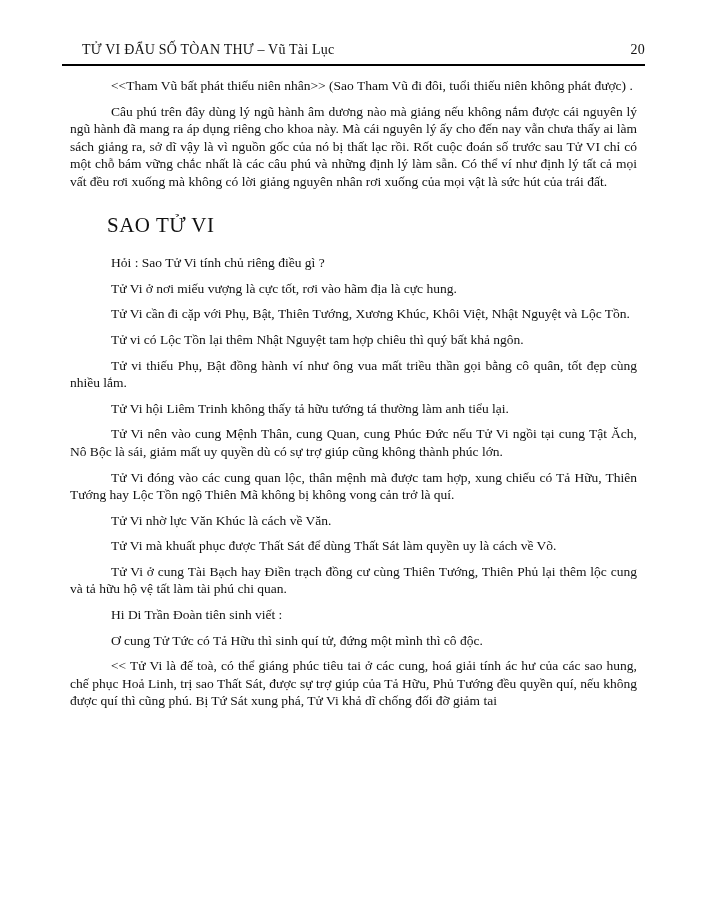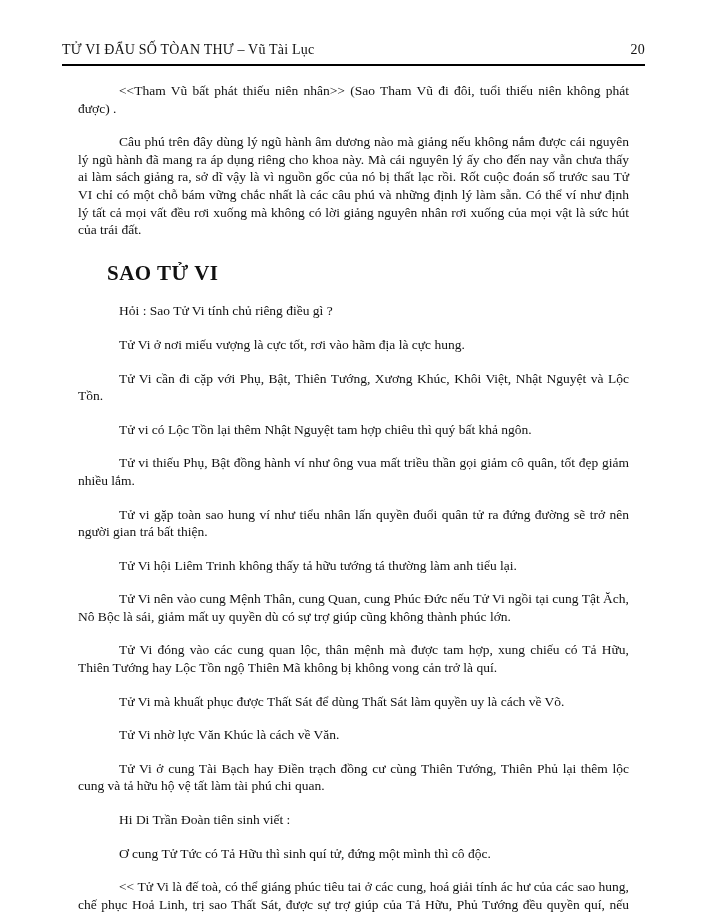--- a/index.html
+++ b/index.html
@@ -18,38 +18,39 @@
     padding: 42px 60px 0 62px;
     overflow: hidden;
   }
   .header {
     display: flex;
     justify-content: space-between;
     align-items: flex-end;
     font-size: 14px;
     letter-spacing: 0.2px;
     margin-bottom: 6px;
+    margin-left: 20px;
   }
   .rule {
     border: none;
     border-top: 2px solid #000000;
     margin: 0 0 11px 0;
   }
   .body-text {
     font-size: 13.5px;
     line-height: 17.6px;
     text-align: justify;
   }
   .para {
-    margin: 16px;
+    margin: 8px;
     text-indent: 41px;
   }
   .gap-sm { margin-top: 7px; }
   .heading {
-    font-weight: bold;
+    font-weight: normal;
     font-size: 21px;
     margin: 26px 0 20px 45px;
     text-indent: 0;
     letter-spacing: 0.5px;
   }
 </style>
 </head>
 <body>
 
 <div class="page">
@@ -65,26 +66,25 @@
 
     <p class="para">&lt;&lt;Tham Vũ bất phát thiếu niên nhân&gt;&gt; (Sao Tham Vũ đi đôi, tuổi thiếu niên không phát được) .</p>
     <p class="para">Câu phú trên đây dùng lý ngũ hành âm dương nào mà giảng nếu không nắm được cái nguyên lý ngũ hành đã mang ra áp dụng riêng cho khoa này. Mà cái nguyên lý ấy cho đến nay vẫn chưa thấy ai làm sách giảng ra, sở dĩ vậy là vì nguồn gốc của nó bị thất lạc rồi. Rốt cuộc đoán số trước sau Tử VI chỉ có một chỗ bám vững chắc nhất là các câu phú và những định lý làm sẵn. Có thể ví như định lý tất cả mọi vất đều rơi xuống mà không có lời giảng nguyên nhân rơi xuống của mọi vật là sức hút của trái đất.</p>
 
     <h1 class="heading">SAO TỬ VI</h1>
 
     <p class="para gap-sm">Hỏi : Sao Tử Vi tính chủ riêng điều gì ?</p>
     <p class="para gap-sm">Tử Vi ở nơi miếu vượng là cực tốt, rơi vào hãm địa là cực hung.</p>
     <p class="para gap-sm">Tử Vi cần đi cặp với Phụ, Bật, Thiên Tướng, Xương Khúc, Khôi Việt, Nhật Nguyệt và Lộc Tồn.</p>
     <p class="para">Tử vi có Lộc Tồn lại thêm Nhật Nguyệt tam hợp chiêu thì quý bất khả ngôn.</p>
-    <p class="para">Tử vi thiếu Phụ, Bật đồng hành ví như ông vua mất triều thần gọi giảm cô quân, tốt đẹp giảm nhiều lắm.</p>
-    <p class="para">Tử vi gặp toàn sao hung ví như tiểu nhân lấn quyền đuổi quân tử ra đứng đường sẽ trở nên người gian trá bất thiện.</p>
+    <p class="para">Tử vi thiếu Phụ, Bật đồng hành ví như ông vua mất triều thần gọi bằng cô quân, tốt đẹp cùng nhiều lắm.</p>
     <p class="para">Tử Vi hội Liêm Trinh không thấy tả hữu tướng tá thường làm anh tiểu lại.</p>
     <p class="para">Tử Vi nên vào cung Mệnh Thân, cung Quan, cung Phúc Đức nếu Tử Vi ngồi tại cung Tật Ăch, Nô Bộc là sái, giảm mất uy quyền dù có sự trợ giúp cũng không thành phúc lớn.</p>
     <p class="para">Tử Vi đóng vào các cung quan lộc, thân mệnh mà được tam hợp, xung chiếu có Tả Hữu, Thiên Tướng hay Lộc Tồn ngộ Thiên Mã không bị không vong cản trở là quí.</p>
+    <p class="para">Tử Vi nhờ lực Văn Khúc là cách về Văn.</p>
     <p class="para">Tử Vi mà khuất phục được Thất Sát để dùng Thất Sát làm quyền uy là cách về Võ.</p>
-    <p class="para">Tử Vi nhờ lực Văn Khúc là cách về Văn.</p>
     <p class="para">Tử Vi ở cung Tài Bạch hay Điền trạch đồng cư cùng Thiên Tướng, Thiên Phủ lại thêm lộc cung và tả hữu hộ vệ tất làm tài phú chi quan.</p>
     <p class="para">Hi Di Trần Đoàn tiên sinh viết :</p>
     <p class="para">Ơ cung Tử Tức có Tả Hữu thì sinh quí tử, đứng một mình thì cô độc.</p>
     <p class="para">&lt;&lt; Tử Vi là đế toà, có thể giáng phúc tiêu tai ở các cung, hoá giải tính ác hư của các sao hung, chế phục Hoả Linh, trị sao Thất Sát, được sự trợ giúp của Tả Hữu, Phủ Tướng đều quyền quí, nếu không được quí thì cũng phú. Bị Tứ Sát xung phá, Tử Vi khả dĩ chống đối đỡ giảm tai</p>
 
   </div>
 </div>
 
 </body></html>

